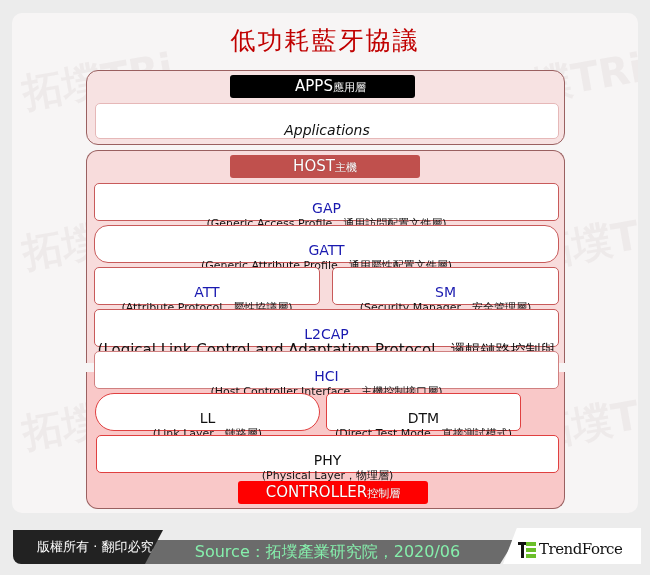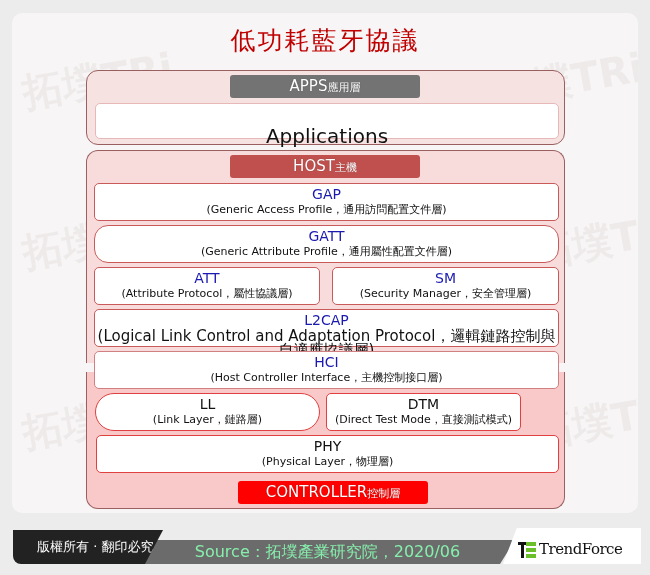--- a/index.html
+++ b/index.html
@@ -28,21 +28,21 @@
   .ctrl { left:86px; top:372px; width:477px; height:136px; background:#f9c8c8; border-top:none; border-top-left-radius:0; border-top-right-radius:0;}
   .hdr {
     position:absolute; height:23px; line-height:23px; text-align:center; color:#fff;
     font-size:15px; border-radius:3px; text-shadow:0 0 1px rgba(0,0,0,0.4);
   }
   .hdr small { font-size:11px; }
   .box {
     position:absolute; background:#fff; border:1px solid #c85a5a; border-radius:5px;
     text-align:center; box-sizing:border-box;
   }
-  .box .n { font-size:14px; line-height:17px; margin-top:2px; color:#1a1ab0; }
+  .box .n { font-size:14px; line-height:17px; margin-top:16px; color:#1a1ab0; }
   .box .n.k { color:#111; }
   .box .d { font-size:11px; line-height:14px; color:#111;text-align:center; }
   .footer-left {
     position:absolute; left:13px; top:530px; width:150px; height:34px;
     background:#222; color:#fff; font-size:13px; line-height:34px; padding-left:24px;
     box-sizing:border-box; border-bottom-left-radius:8px;
     clip-path:polygon(0 0, 100% 0, 88% 100%, 0 100%);
   }
   .footer-mid {
     position:absolute; left:140px; top:540px; width:375px; height:24px;
@@ -67,25 +67,25 @@
   <div class="wm" style="left:480px;top:40px;font-size:40px;">拓墣TRi</div>
   <div class="wm" style="left:10px;top:200px;font-size:40px;">拓墣TRi</div>
   <div class="wm" style="left:520px;top:200px;font-size:40px;">拓墣TRi</div>
   <div class="wm" style="left:10px;top:380px;font-size:40px;">拓墣TRi</div>
   <div class="wm" style="left:520px;top:380px;font-size:40px;">拓墣TRi</div>
 </div>
 
 <div class="title">低功耗藍牙協議</div>
 
 <div class="grp apps"></div>
-<div class="hdr" style="left:230px;top:75px;width:190px;background:#737373;">
+<div class="hdr" style="left:230px;top:75px;width:169px;background:#000000;padding-left:16px;">
   <span>APPS</span><small>應用層</small>
 </div>
 <div class="box" style="left:95px;top:103px;width:464px;height:36px;border-color:#e6b8b8;">
-  <div class="n k" style="line-height:32px;font-size:20px;margin:16px;">Applications</div>
+  <div class="n k" style="line-height:32px;font-size:14px;margin:10px;font-style:italic;">Applications</div>
 </div>
 
 <div class="grp host"></div>
 <div class="hdr" style="left:230px;top:155px;width:190px;background:#c0504d;">
   <span>HOST</span><small>主機</small>
 </div>
 
 <div class="box" style="left:94px;top:183px;width:465px;height:38px;">
   <div class="n">GAP</div>
   <div class="d">(Generic Access Profile，通用訪問配置文件層)</div>

